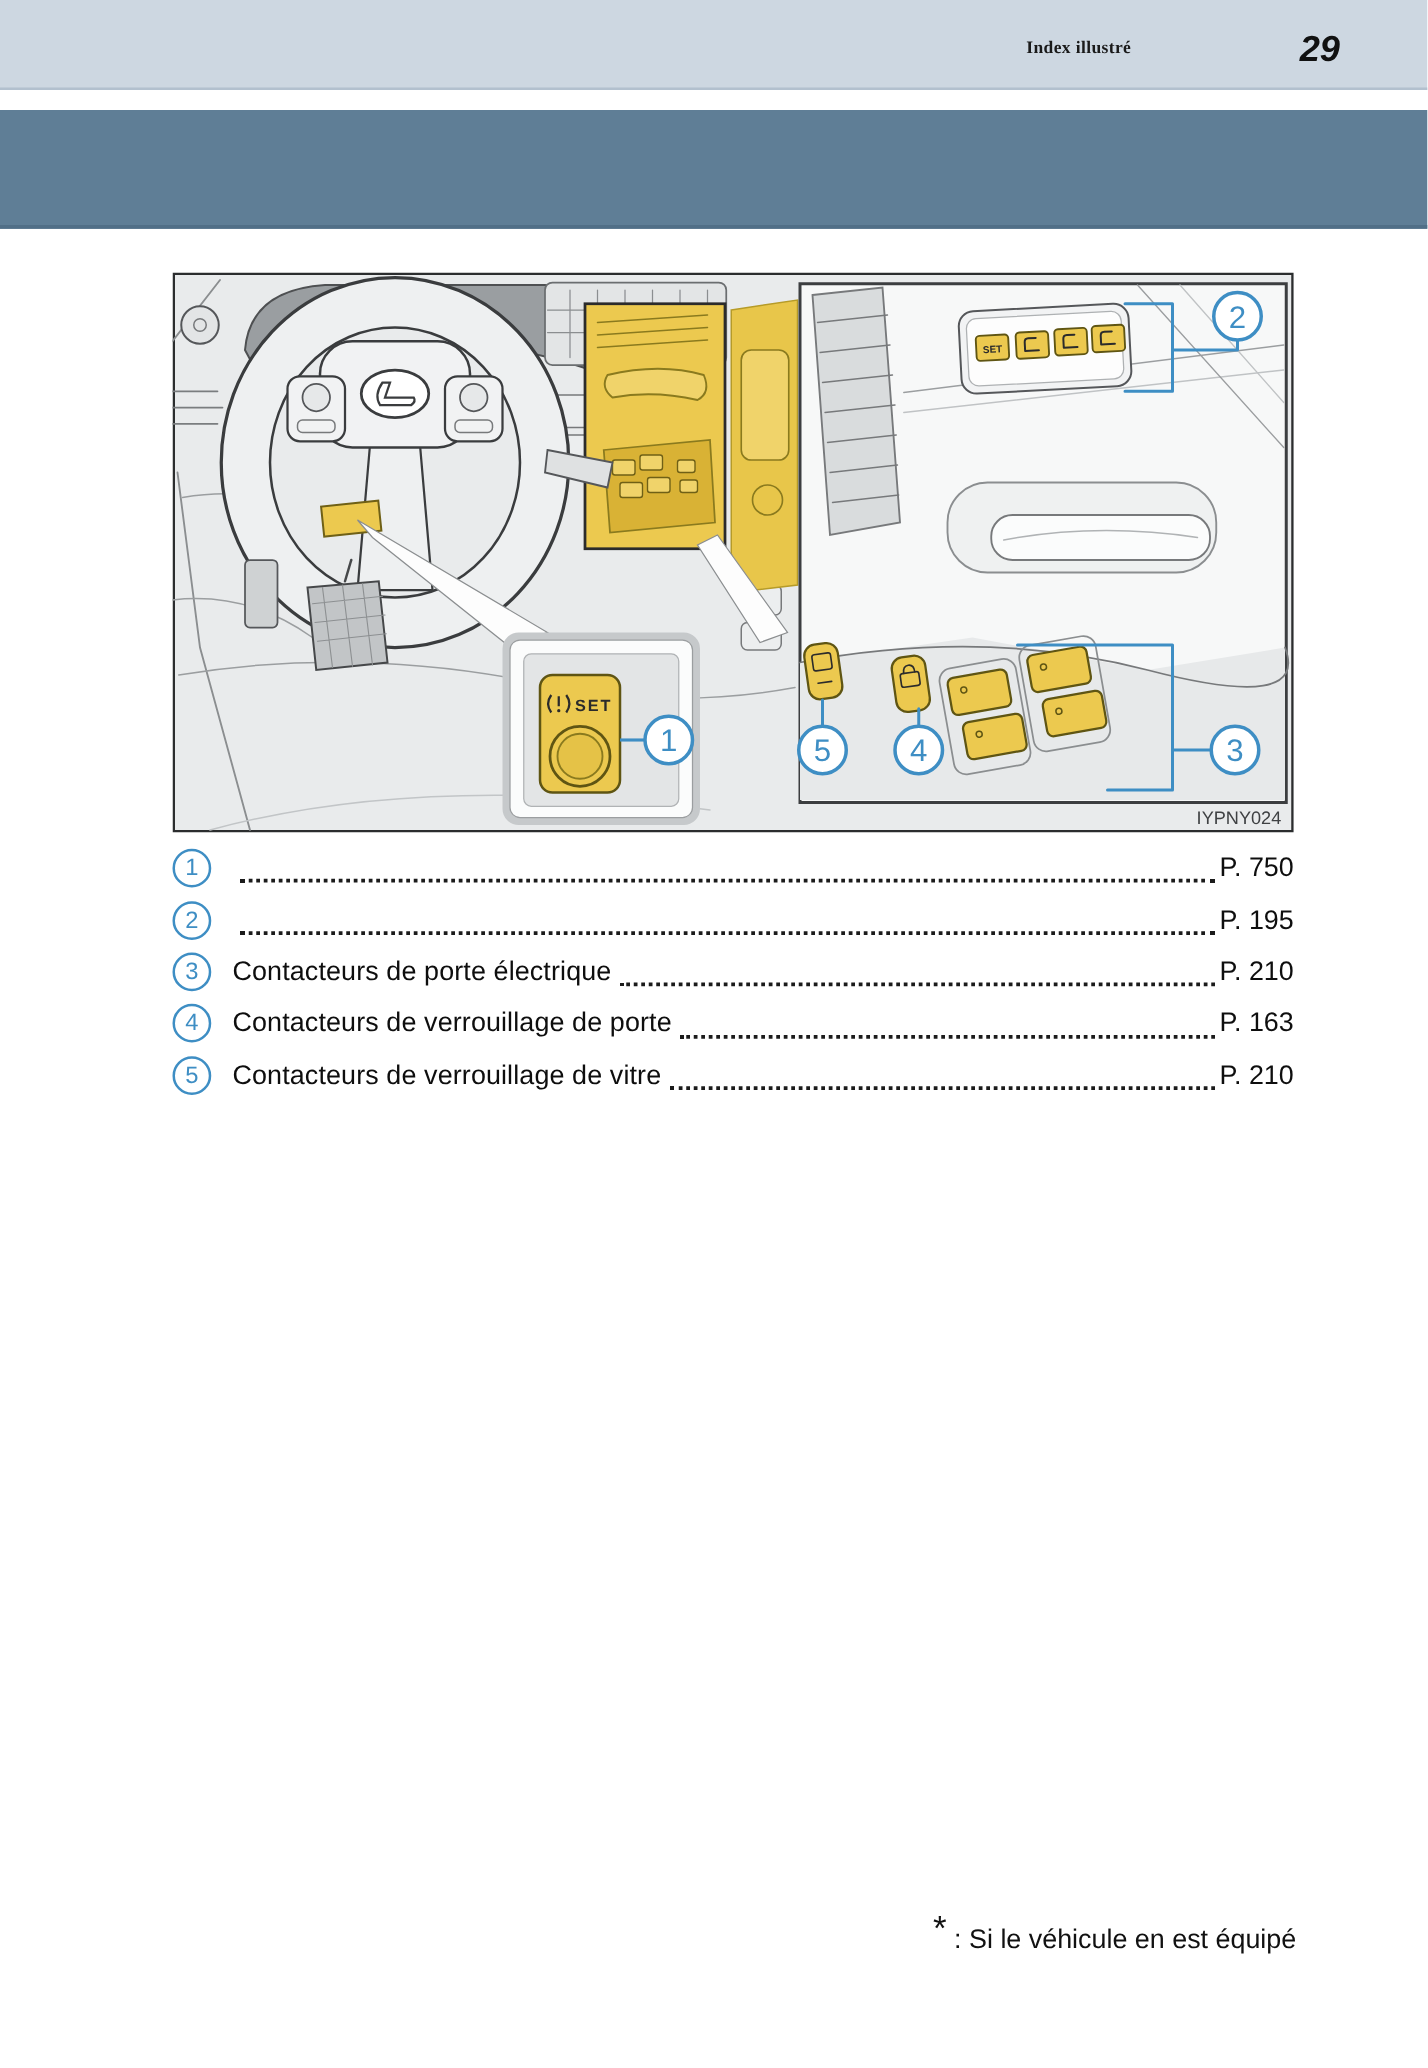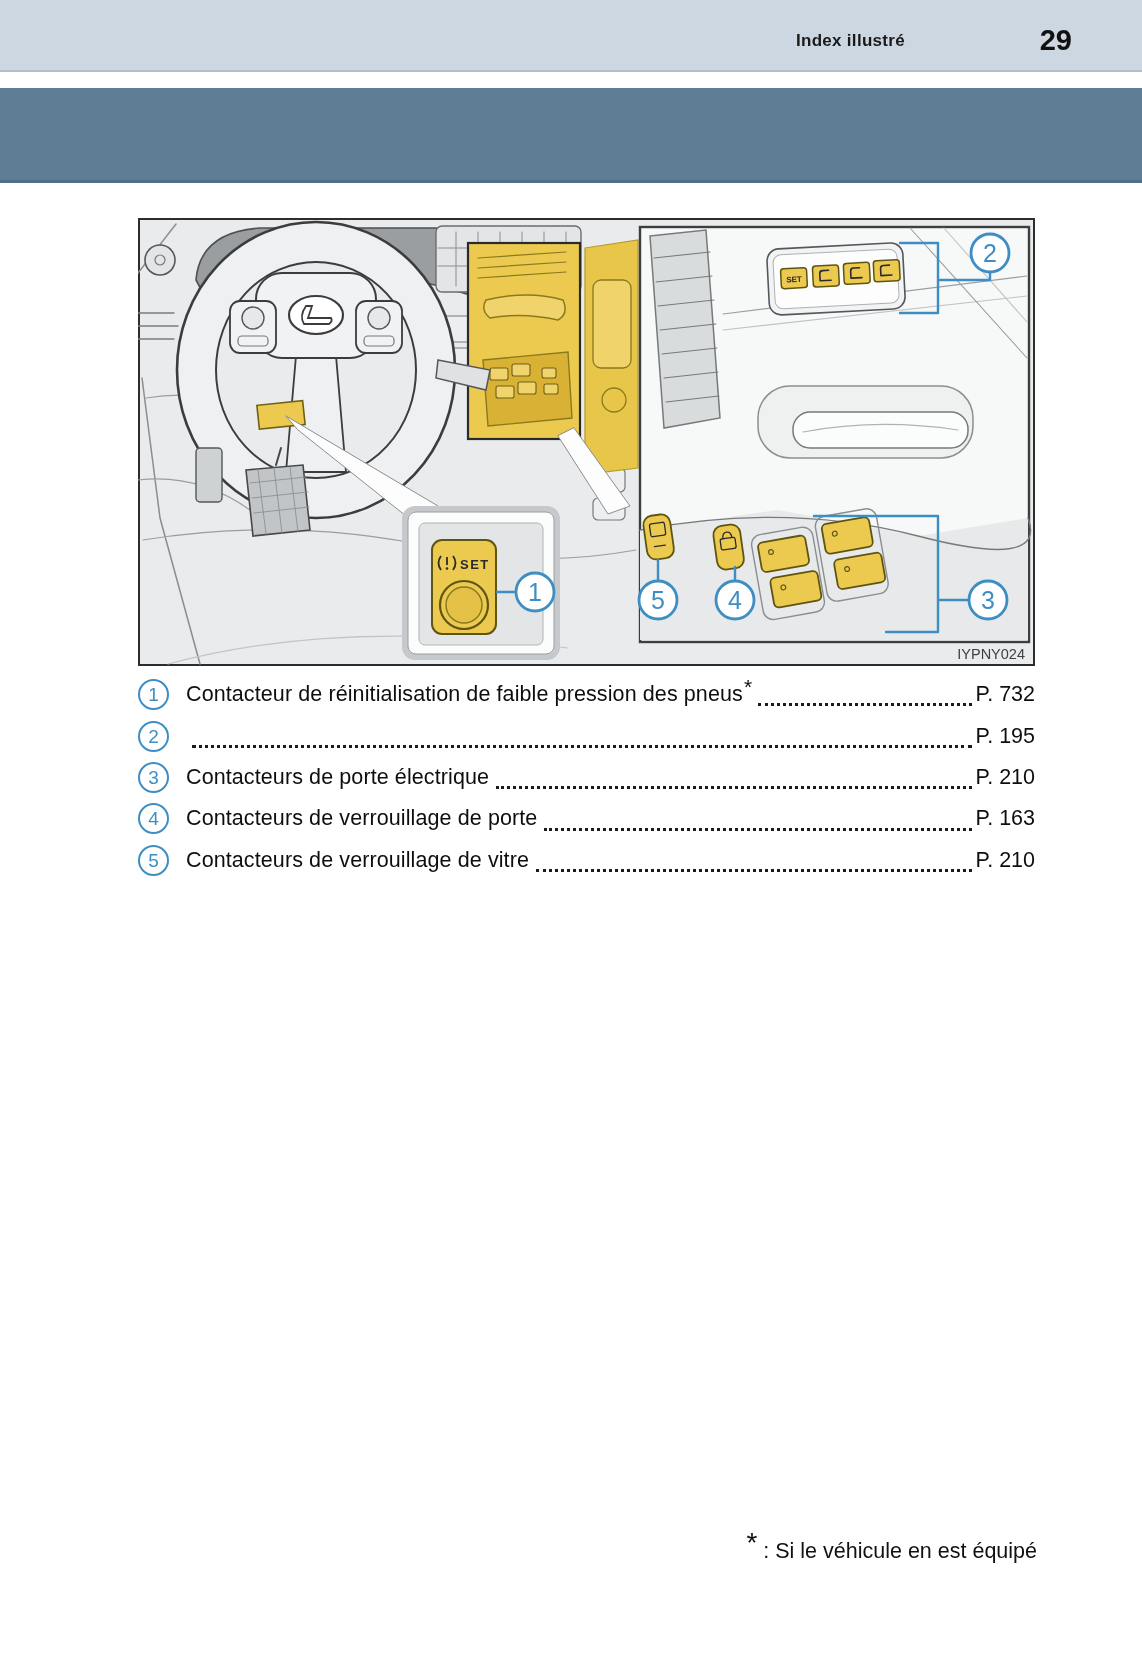--- a/index.html
+++ b/index.html
@@ -3,23 +3,23 @@
 <meta charset="utf-8">
 <style>
   html,body{margin:0;padding:0;}
   body{
     width:1142px;height:1654px;position:relative;background:#ffffff;
     font-family:"Liberation Sans", sans-serif;color:#111;overflow:hidden;
   }
   
   .header-strip{position:absolute;left:0;top:0;width:1142px;height:70px;
     background:#cdd7e1;border-bottom:2px solid #b2c0ce;}
-  .section-title{position:absolute;right:237px;top:31px;font-size:17px;font-weight:bold;
-    color:#1a1a1a;letter-spacing:.3px;}
-  .page-number{position:absolute;right:70px;top:24px;font-size:29px;font-weight:bold;color:#111;}
+  .section-title{position:absolute;right:237px;top:31px;font-size:14px;font-weight:bold;
+    color:#1a1a1a;letter-spacing:.3px;font-family:Liberation Serif, serif;}
+  .page-number{position:absolute;right:70px;top:24px;font-size:29px;font-weight:bold;color:#111;font-style:italic;}
   .chapter-band{position:absolute;left:0;top:88px;width:1142px;height:92px;
     background:#5f7e96;border-bottom:3px solid #516f87;}
   
   .figure-wrap{position:absolute;left:138px;top:218px;width:897px;height:448px;}
   
   .index-list{position:absolute;left:138px;top:674px;width:897px;}
   .index-row{display:flex;align-items:center;height:41.4px;}
   .num-circle{flex:0 0 auto;width:27px;height:27px;border:2px solid #3e8ec4;border-radius:50%;
     color:#3e8ec4;font-size:19px;line-height:27px;text-align:center;margin-right:17px;}
   .item-label{font-size:21.5px;color:#0e0e0e;white-space:nowrap;letter-spacing:.1px;}
@@ -223,23 +223,22 @@
   </g>
 
   <text x="887" y="441" font-size="14.5" fill="#3f4143" text-anchor="end">IYPNY024</text>
 </svg>
 </div>
 
 <div class="index-list">
 
   <div class="index-row">
     <span class="num-circle">1</span>
-    <span class="item-label"><span>Contacteur de réinitialisation de faible pression des pneus</span><span class="star">*</span></span>
-    <span class="leader"></span>
-    <span class="page-ref">P. 732</span>
+    <span class="leader"></span>
+    <span class="page-ref">P. 750</span>
   </div>
 
   <div class="index-row">
     <span class="num-circle">2</span>
     <span class="leader"></span>
     <span class="page-ref">P. 195</span>
   </div>
 
   <div class="index-row">
     <span class="num-circle">3</span>

